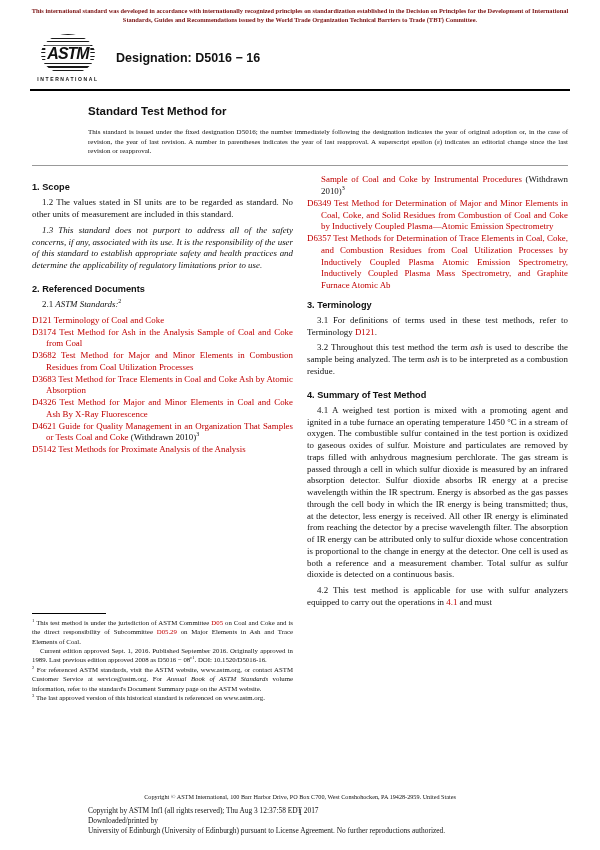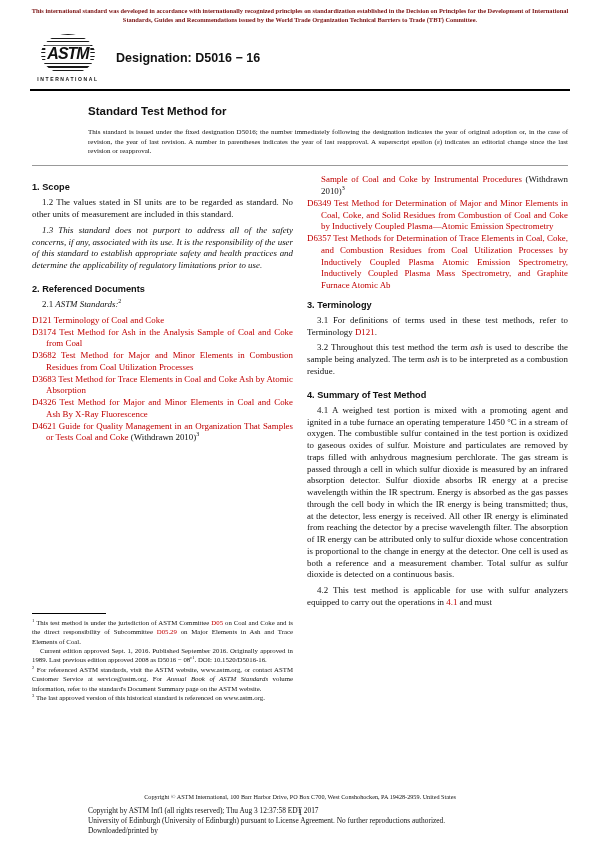--- a/index.html
+++ b/index.html
@@ -137,20 +137,21 @@
       <h3 class="sec">2. Referenced Documents</h3>
       <p><span>2.1 </span><span class="italic">ASTM Standards:</span><span class="sup">2</span></p>
 
       <div class="refs">
         <div class="ref"><span class="link">D121 Terminology of Coal and Coke</span></div>
         <div class="ref"><span class="link">D3174 Test Method for Ash in the Analysis Sample of Coal and Coke from Coal</span></div>
         <div class="ref"><span class="link">D3682 Test Method for Major and Minor Elements in Combustion Residues from Coal Utilization Processes</span></div>
         <div class="ref"><span class="link">D3683 Test Method for Trace Elements in Coal and Coke Ash by Atomic Absorption</span></div>
         <div class="ref"><span class="link">D4326 Test Method for Major and Minor Elements in Coal and Coke Ash By X-Ray Fluorescence</span></div>
         <div class="ref"><span class="link">D4621 Guide for Quality Management in an Organization That Samples or Tests Coal and Coke</span><span> (Withdrawn 2010)</span><span class="sup">3</span></div>
+        <div class="ref"><span class="link">D5142 Test Methods for Proximate Analysis of the Analysis</span></div>
       </div>
 
       <div class="fnblock">
         <div class="fn-sep"></div>
         <div class="fn"><span class="sup">1</span><span> This test method is under the jurisdiction of ASTM Committee </span><span class="link">D05</span><span> on Coal and Coke and is the direct responsibility of Subcommittee </span><span class="link">D05.29</span><span> on Major Elements in Ash and Trace Elements of Coal.</span></div>
         <div class="fn ind"><span>Current edition approved Sept. 1, 2016. Published September 2016. Originally approved in 1989. Last previous edition approved 2008 as D5016 − 08</span><span class="sup">ε1</span><span>. DOI: 10.1520/D5016-16.</span></div>
         <div class="fn"><span class="sup">2</span><span> For referenced ASTM standards, visit the ASTM website, www.astm.org, or contact ASTM Customer Service at service@astm.org. For </span><span class="italic">Annual Book of ASTM Standards</span><span> volume information, refer to the standard's Document Summary page on the ASTM website.</span></div>
         <div class="fn"><span class="sup">3</span><span> The last approved version of this historical standard is referenced on www.astm.org.</span></div>
       </div>
     </div>
@@ -171,17 +172,17 @@
       <p><span>4.2 This test method is applicable for use with sulfur analyzers equipped to carry out the operations in </span><span class="link">4.1</span><span> and must</span></p>
     </div>
 
   </div>
 
   <div class="footer-copy">Copyright © ASTM International, 100 Barr Harbor Drive, PO Box C700, West Conshohocken, PA 19428-2959. United States</div>
   <div class="page-num">1</div>
 
   <div class="stamp">
     <div>Copyright by ASTM Int'l (all rights reserved); Thu Aug 3 12:37:58 EDT 2017</div>
+    <div>Downloaded/printed by</div>
     <div>University of Edinburgh (University of Edinburgh) pursuant to License Agreement. No further reproductions authorized.</div>
-    <div>Downloaded/printed by</div>
   </div>
 
 </div>
 
 </body></html>

